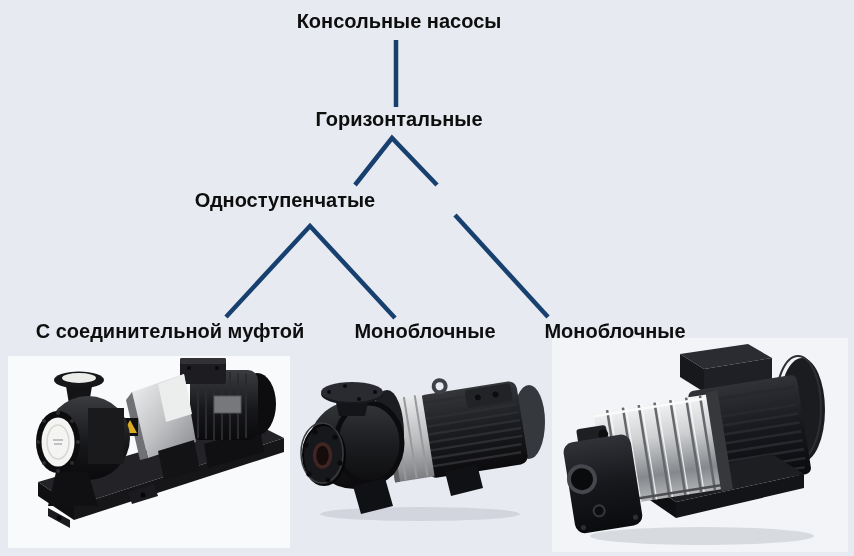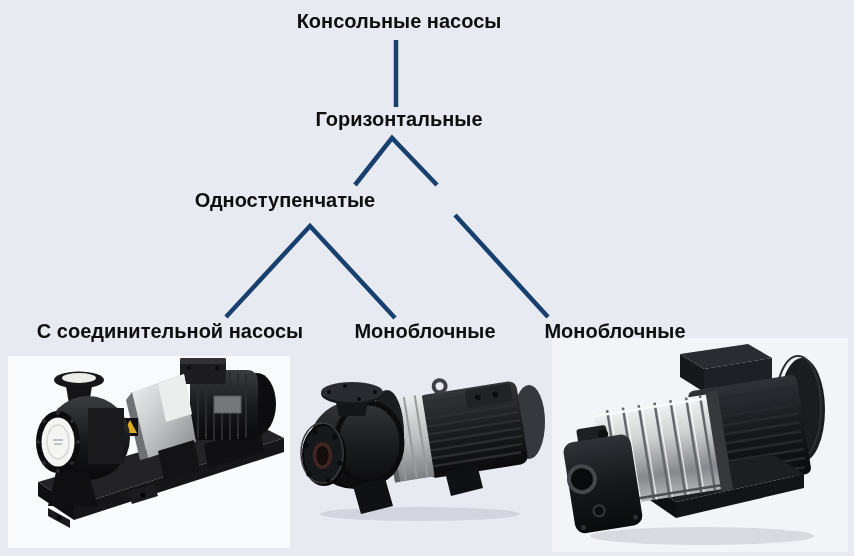--- a/index.html
+++ b/index.html
@@ -34,21 +34,21 @@
   <svg class="tree-lines" viewBox="0 0 854 556">
     <line x1="396" y1="40" x2="396" y2="107"></line>
     <polyline points="355,185 392,138 437,185"></polyline>
     <polyline points="226,317 310,226 395,318"></polyline>
     <line x1="455" y1="215" x2="548" y2="317"></line>
   </svg>
 
   <div class="node" style="left:399px;top:10px;">Консольные насосы</div>
   <div class="node" style="left:399px;top:108px;">Горизонтальные</div>
   <div class="node" style="left:285px;top:189px;">Одноступенчатые</div>
-  <div class="node" style="left:170px;top:320px;">С соединительной насосы</div>
+  <div class="node" style="left:170px;top:320px;">С соединительной муфтой</div>
   <div class="node" style="left:425px;top:320px;">Моноблочные</div>
   <div class="node" style="left:615px;top:320px;">Моноблочные</div>
 
   <div class="photo" style="left:8px;top:356px;">
     <svg width="282" height="192" viewBox="0 0 282 192">
       <defs>
         <linearGradient id="p1black" x1="0" y1="0" x2="0" y2="1">
           <stop offset="0" stop-color="#3b3c40"></stop>
             <stop offset="0.55" stop-color="#17181b"></stop>
             <stop offset="1" stop-color="#0a0a0c"></stop>

